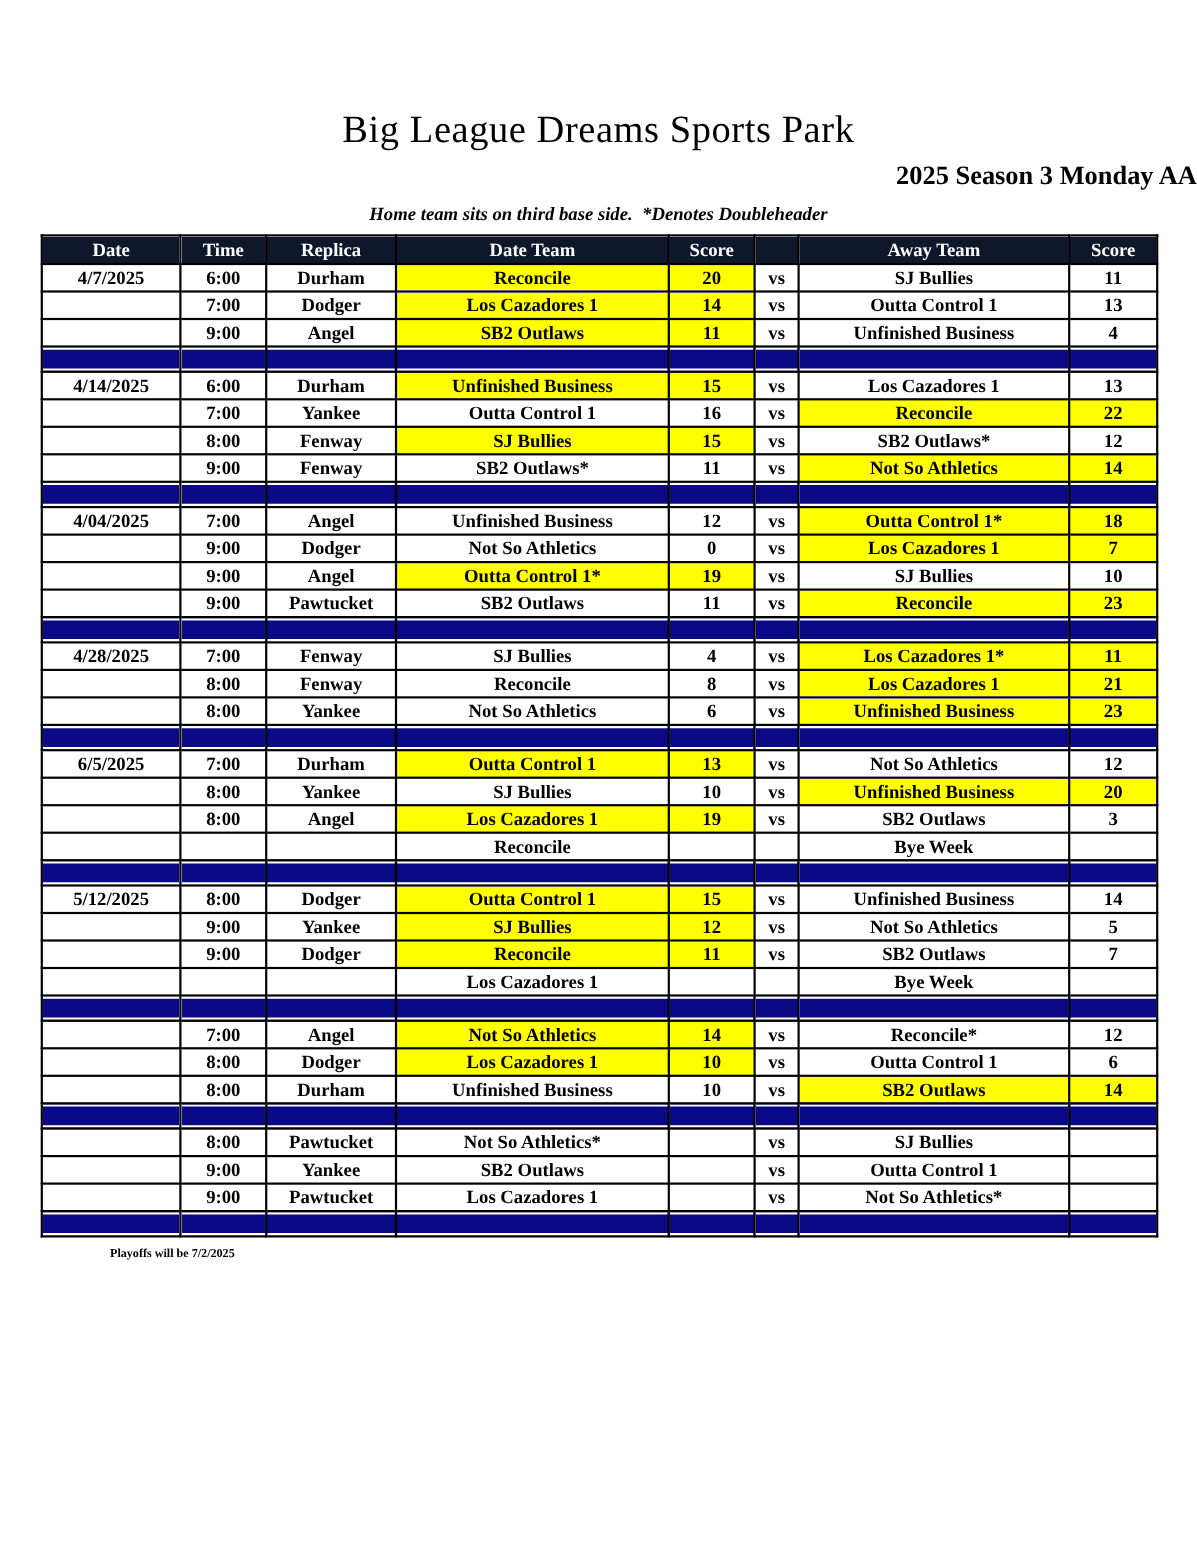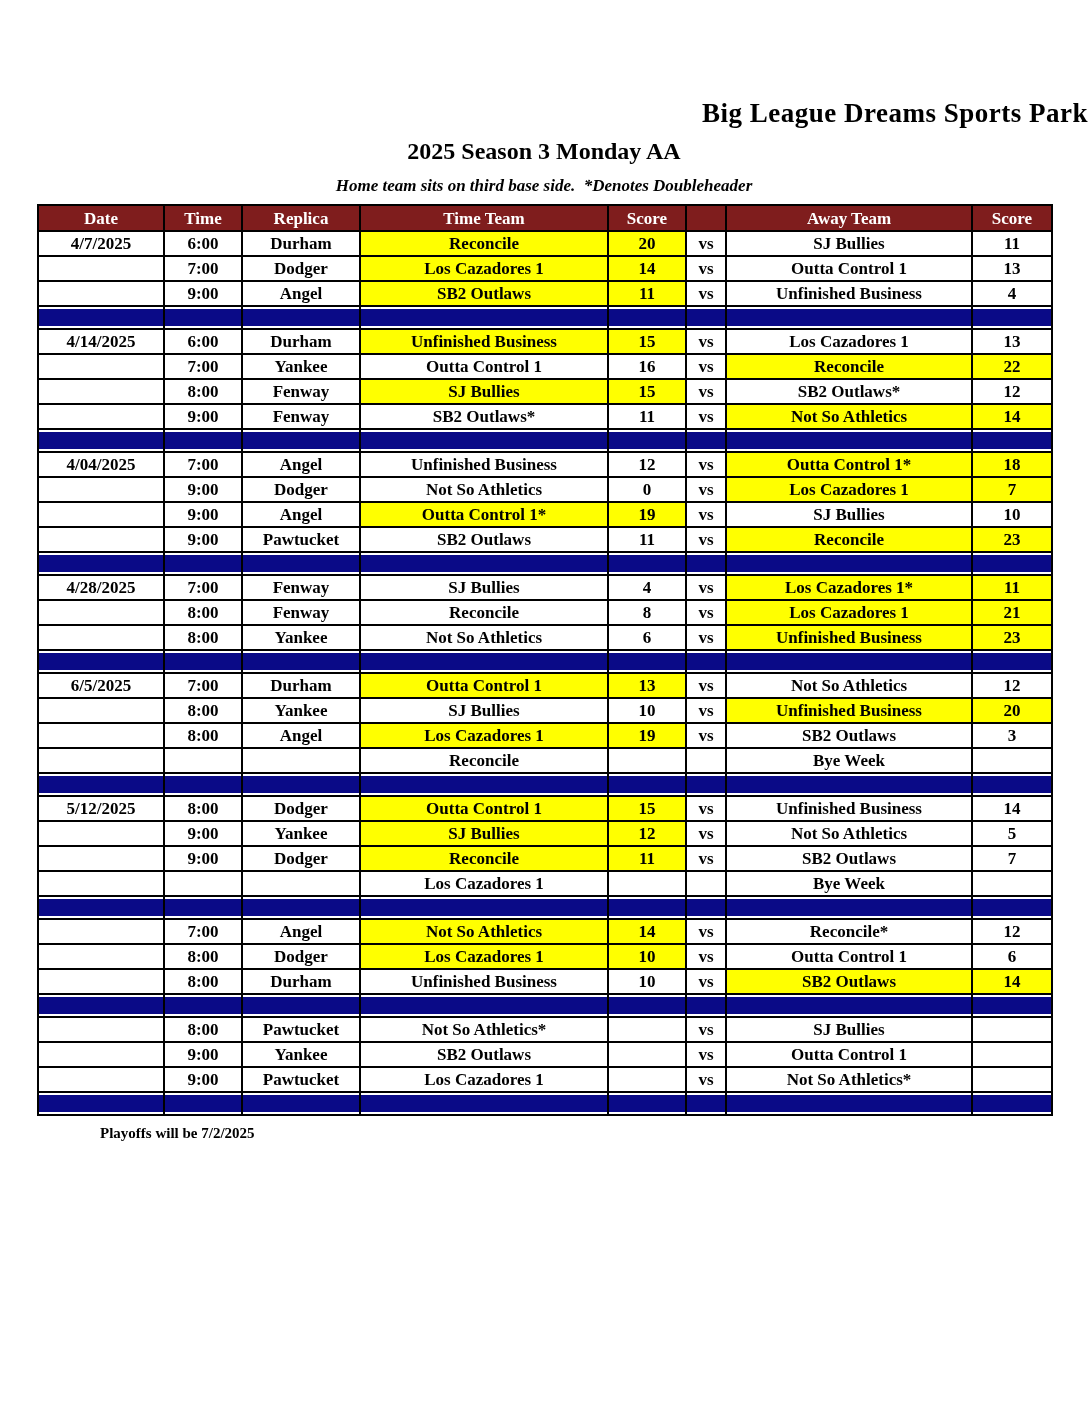--- a/index.html
+++ b/index.html
@@ -6,28 +6,28 @@
   body {
     width: 1088px;
     height: 1408px;
     background: #ffffff;
     color: #000000;
     font-family: "Liberation Serif", serif;
     overflow: hidden;
   }
   .title {
     margin-top: 98px;
-    text-align: right;
-    font-size: 27px;
-    font-weight: bold;
+    text-align: center;
+    font-size: 35px;
+    font-weight: normal;
     letter-spacing: 0.5px;
   }
   .subtitle {
     margin-top: 9px;
-    text-align: center;
+    text-align: right;
     font-size: 24px;
     font-weight: bold;
   }
   .note {
     margin-top: 11px;
     text-align: center;
     font-size: 17px;
     font-weight: bold;
     font-style: italic;
     white-space: pre;
@@ -46,37 +46,37 @@
     padding: 0;
     text-align: center;
     vertical-align: middle;
     font-weight: bold;
     font-size: 17px;
     line-height: 23px;
     overflow: hidden;
     white-space: nowrap;
   }
   table.schedule thead th {
-    background: #7f1d1d;
+    background: #0f172a;
     color: #ffffff;
     height: 24px;
   }
   td.hl { background: #ffff00; }
   td.vs {
     font-size: 15px;
   }
   thead th.vs-head { background: #0a0a87; }
   tr.sep td {
     background: #0a0a87;
     height: 21px;
     box-shadow: inset 0 2px 0 #ffffff, inset 0 -2px 0 #ffffff;
   }
   .footer {
     margin: 9px 0 0 100px;
-    font-size: 15px;
+    font-size: 11px;
     font-weight: bold;
   }
 </style>
 </head>
 <body>
 
 <div class="title">Big League Dreams Sports Park</div>
 <div class="subtitle">2025 Season 3 Monday AA</div>
 <div class="note">Home team sits on third base side.  *Denotes Doubleheader</div>
 
@@ -89,21 +89,21 @@
     <col style="width:78px">
     <col style="width:40px">
     <col style="width:246px">
     <col style="width:80px">
   </colgroup>
   <thead>
       <tr>
         <th>Date</th>
         <th>Time</th>
         <th>Replica</th>
-        <th>Time Team</th>
+        <th>Date Team</th>
         <th>Score</th>
         <th class="vs-head"></th>
         <th>Away Team</th>
         <th>Score</th>
       </tr>
     </thead>
   <tbody>
       <tr>
         <td>4/7/2025</td>
         <td>6:00</td>

